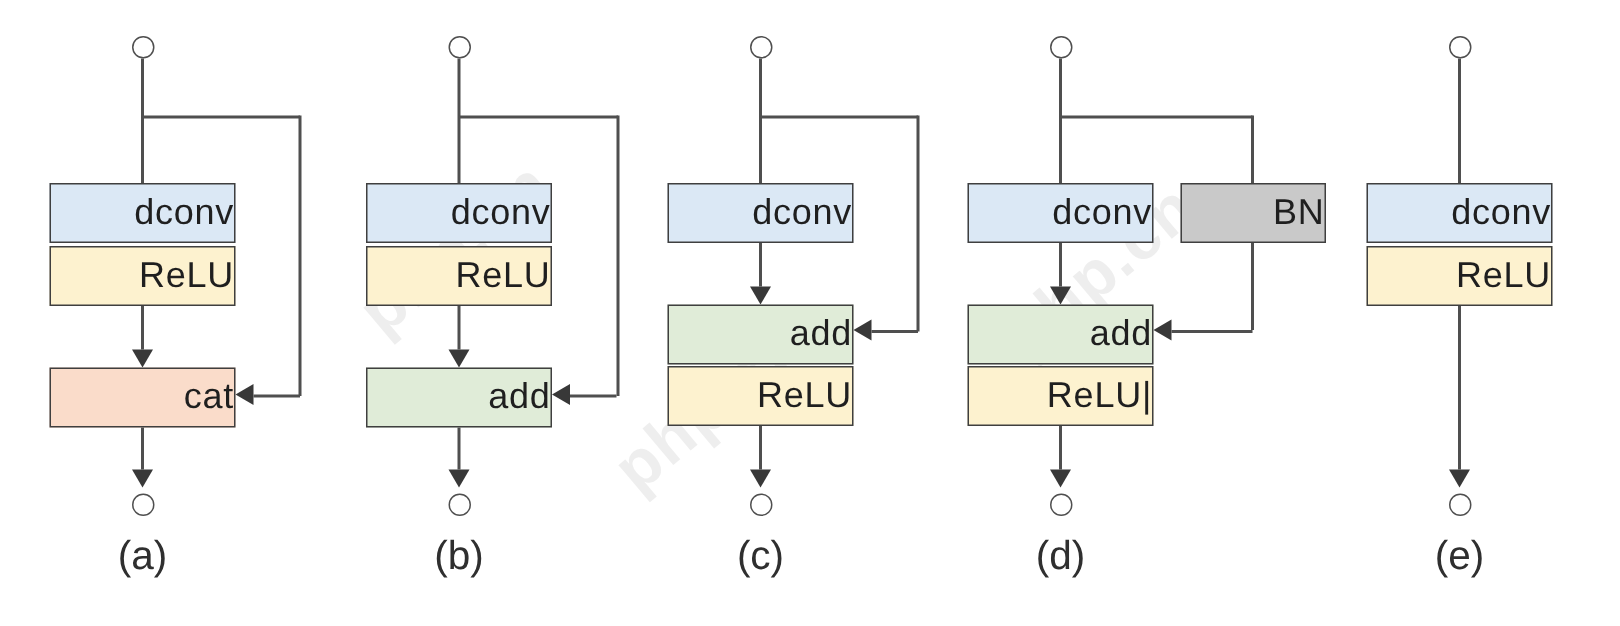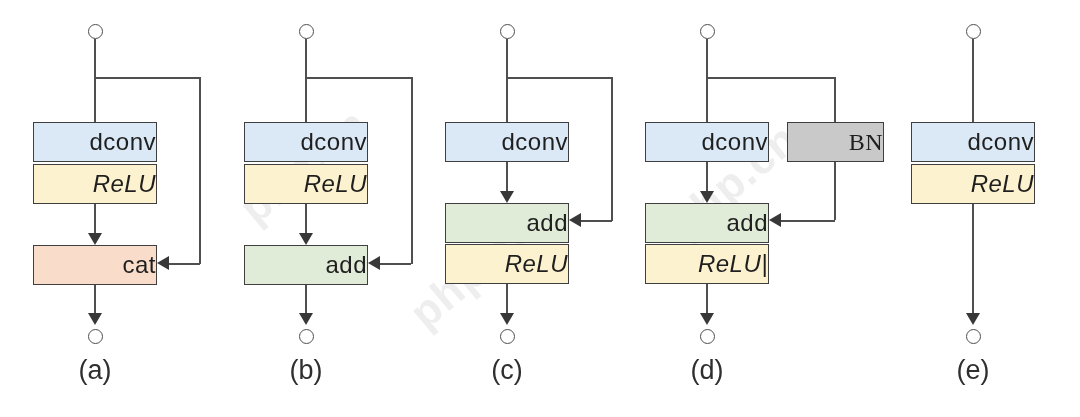--- a/index.html
+++ b/index.html
@@ -16,21 +16,21 @@
   .node-box{
     position:absolute;box-sizing:border-box;
     height:40px;width:124px;
     border:1.5px solid var(--c-box_border,#3f3f3f);
     border-radius:0;
     display:flex;align-items:center;justify-content:flex-end;
     font-size:24px;color:#1f1f1f;
     letter-spacing:0.5px;
   }
   .fill-dconv{background:var(--c-dconv_fill,#dbe8f5);}
-  .fill-relu{background:var(--c-relu_fill,#fdf2cf);font-style:italic;}
+  .fill-relu{background:var(--c-relu_fill,#fdf2cf);}
   .fill-cat{background:var(--c-cat_fill,#fadcca);}
   .fill-add{background:var(--c-add_fill,#e0ecd8);}
   .fill-bn{background:var(--c-bn_fill,#c9c9c9);}
   .vline{position:absolute;width:1.6px;background:var(--c-line,#4f4f4f);}
   .hline{position:absolute;height:1.6px;background:var(--c-line,#4f4f4f);}
   .arrow-down{
     position:absolute;width:0;height:0;
     border-left:7px solid transparent;
     border-right:7px solid transparent;
     border-top:12px solid var(--c-arrow,#383838);
@@ -149,21 +149,21 @@
 
   
   <div class="group">
     <div class="port" style="left:700px;top:24px;"></div>
     <div class="vline" style="left:706px;top:39px;height:83px;"></div>
     <div class="hline" style="left:707px;top:77px;width:128px;"></div>
     <div class="vline" style="left:834px;top:77px;height:45px;"></div>
     <div class="node-box fill-dconv" style="left:645px;top:122px;">
         <span>dconv</span>
       </div>
-    <div class="node-box fill-bn" style="left:787px;top:122px;width:97px;font-family:Liberation Serif, serif;">
+    <div class="node-box fill-bn" style="left:787px;top:122px;width:97px;">
         <span>BN</span>
       </div>
     <div class="vline" style="left:834px;top:162px;height:58px;"></div>
     <div class="vline" style="left:706px;top:162px;height:29px;"></div>
     <div class="arrow-down" style="left:700px;top:191px;"></div>
     <div class="node-box fill-add" style="left:645px;top:203px;">
         <span>add</span>
       </div>
     <div class="arrow-left" style="left:769px;top:213px;"></div>
     <div class="hline" style="left:781px;top:220px;width:54px;"></div>

